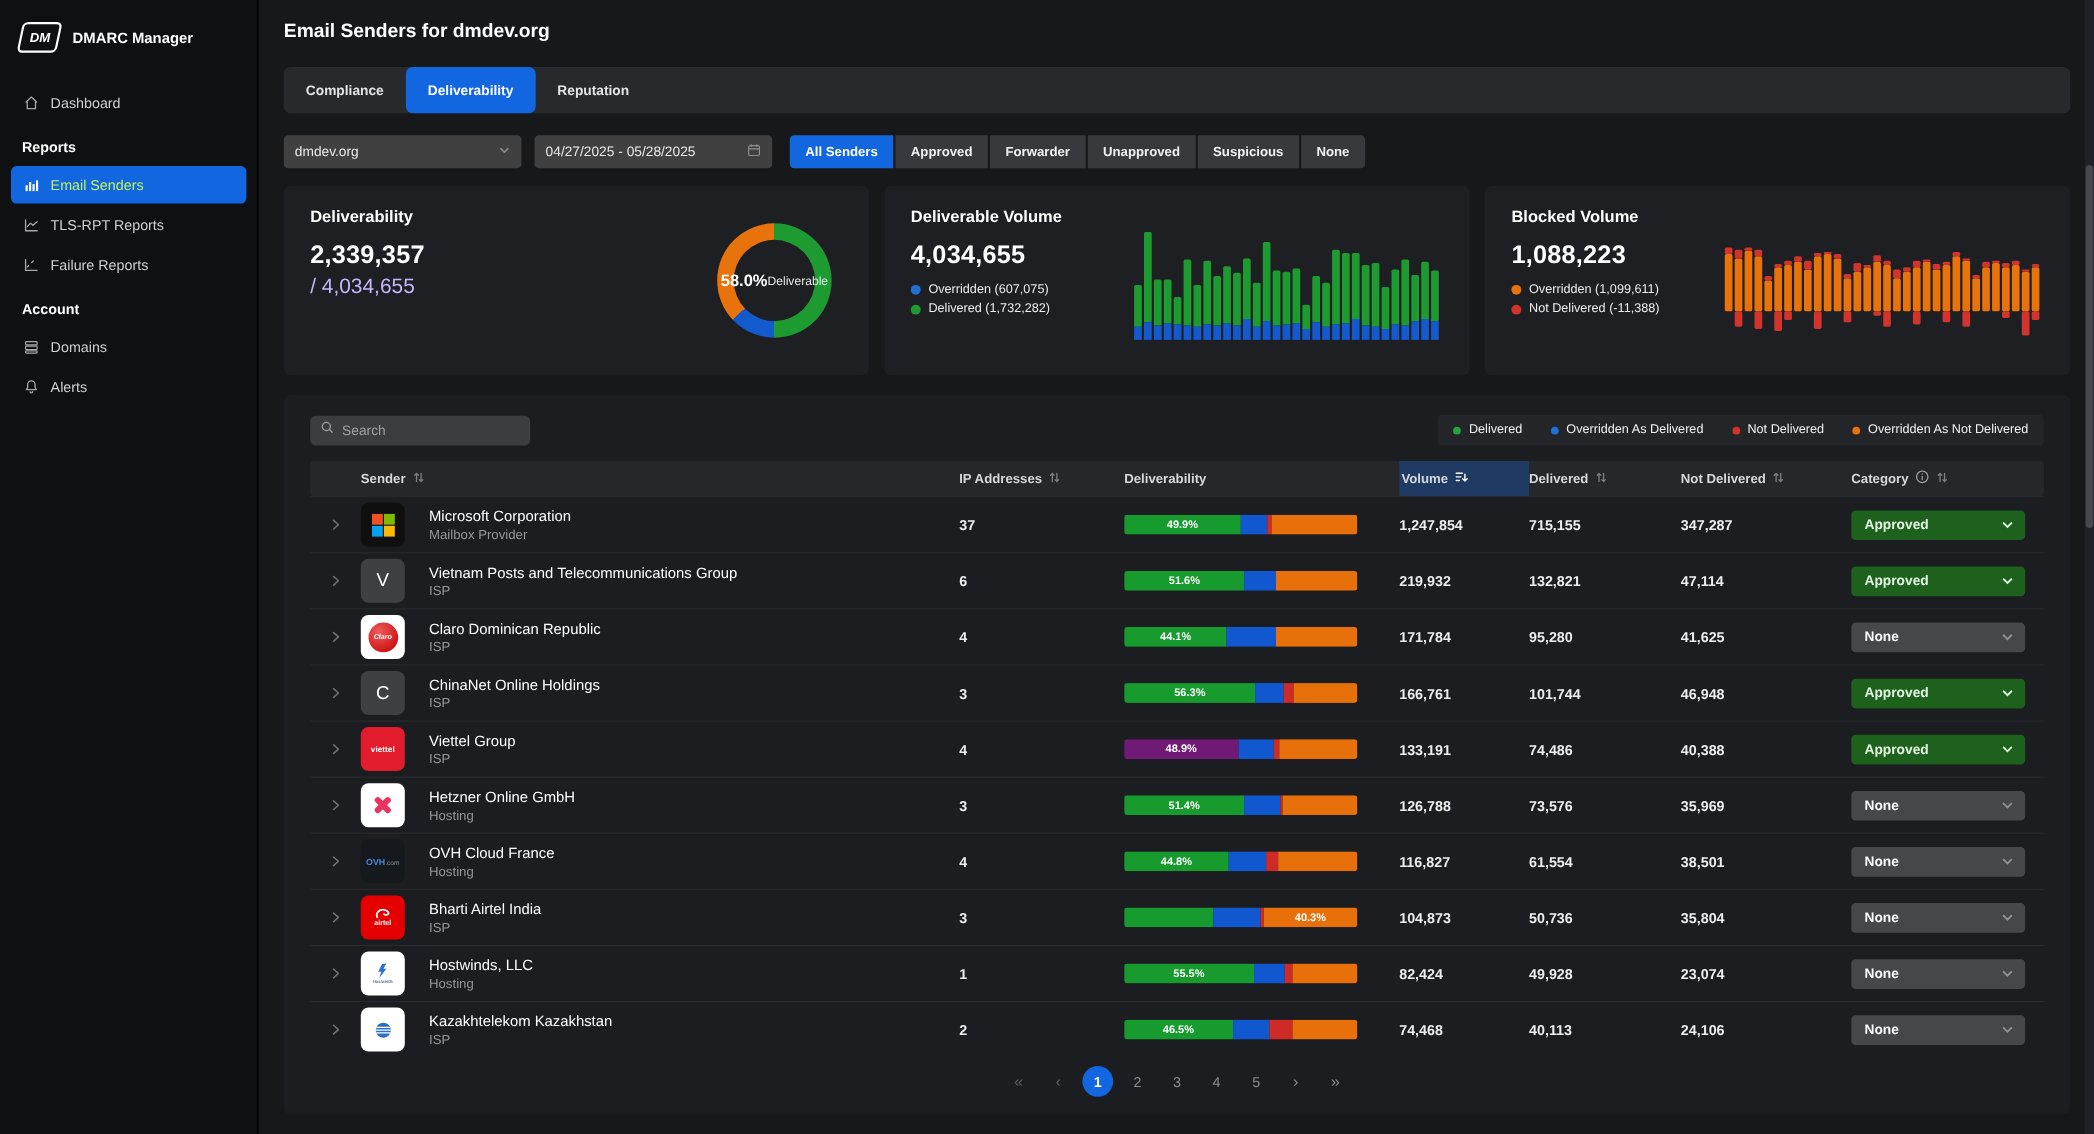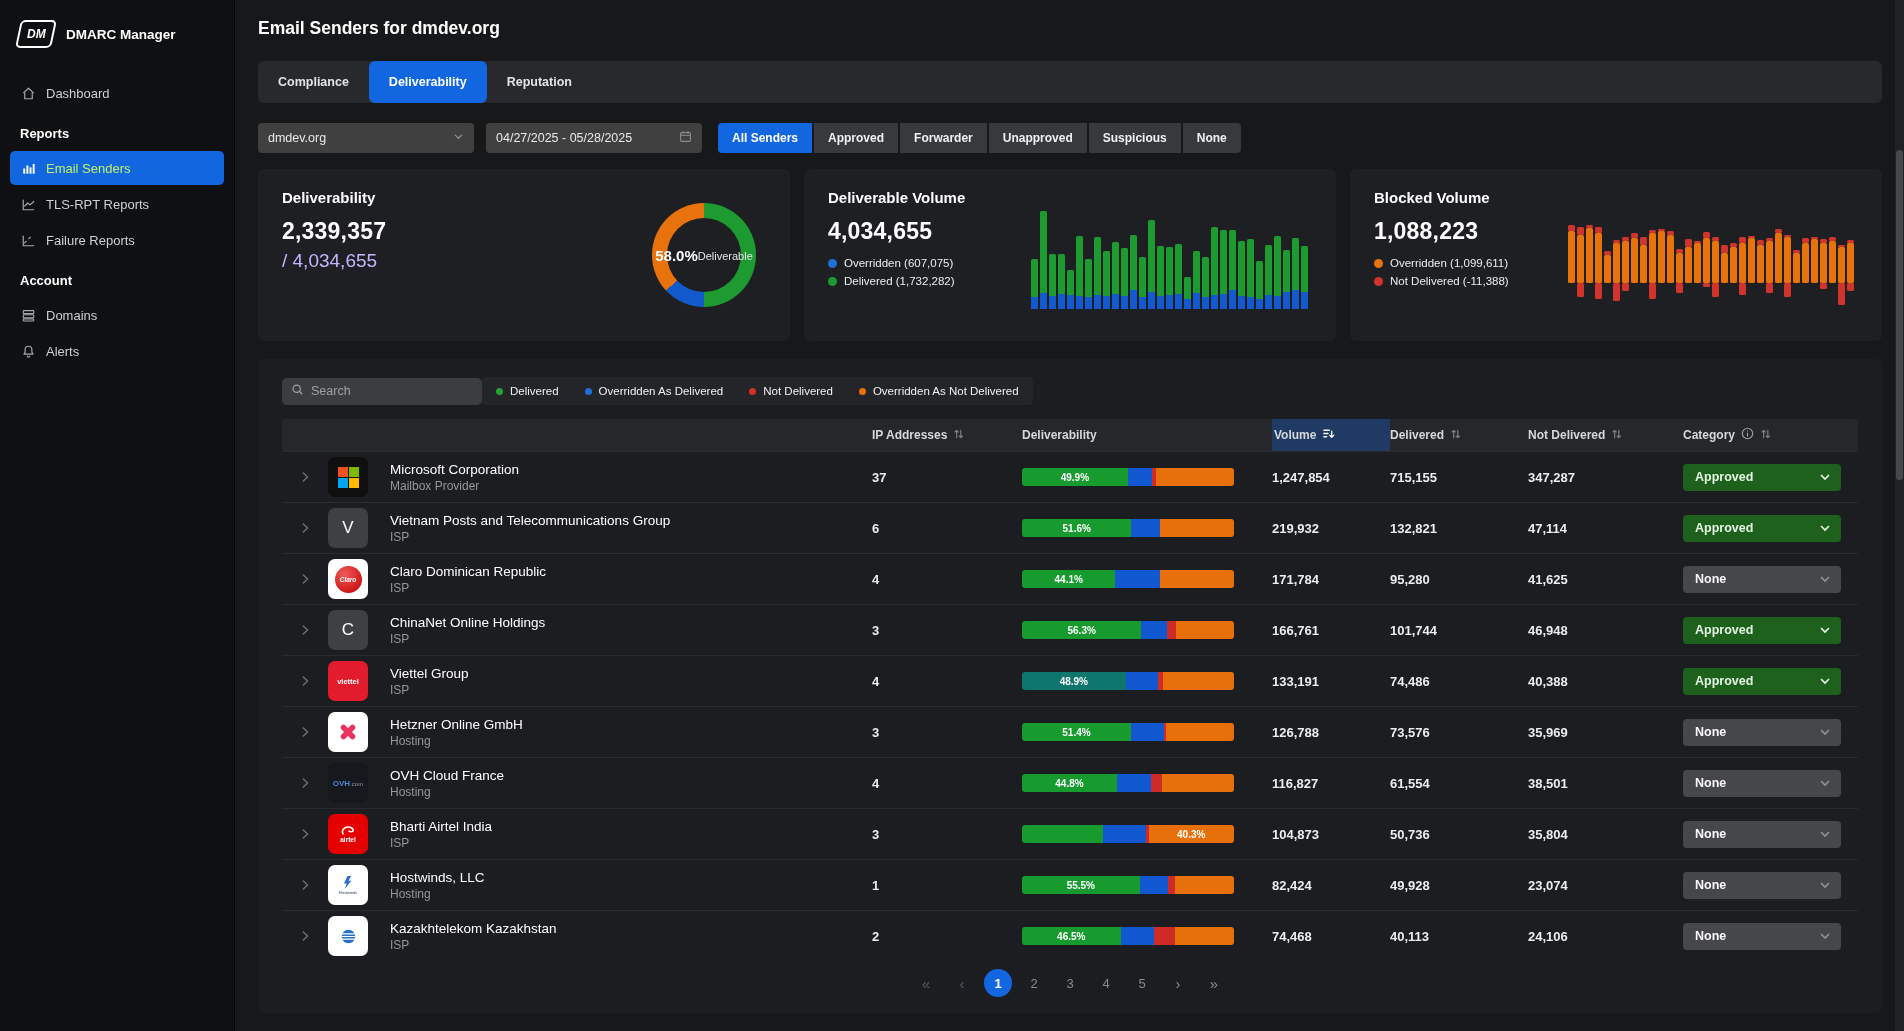--- a/index.html
+++ b/index.html
@@ -62,21 +62,21 @@
 
   .vchart { display:flex; align-items:flex-end; gap:2px; height:108px; align-self:center; margin-right:4px; }
   .vbar { width:7px; display:flex; flex-direction:column; justify-content:flex-end; }
   .vbar > div { width:100%; }
   .bchart { position:relative; height:104px; align-self:center; margin-right:4px; display:flex; gap:2px; }
   .bbar { position:relative; width:7px; height:100%; }
   .bbar > div { position:absolute; left:0; width:100%; border-radius:1.5px; }
 
   
   .table-card { margin-top:18px; background:#1c1d20; border-radius:6px; padding:18px 24px 10px 24px; }
-  .table-toolbar { display:flex; align-items:center; margin-bottom:14px; }
+  .table-toolbar { display:flex; align-items:center; justify-content:space-between; margin-bottom:14px; }
   .search-box { width:200px; height:27px; background:#3c3d41; border-radius:5px; display:flex;
     align-items:center; gap:7px; padding:0 9px; }
   .search-box input { flex:1; background:transparent; border:none; outline:none; color:#e8e9ea;
     font-size:12.5px; font-family:inherit; }
   .search-box input::placeholder { color:#9fa0a4; }
   .tbl-legend { display:flex; gap:26px; background:#242529; border-radius:4px; padding:8px 14px; }
   .tl-item { display:flex; align-items:center; gap:7px; font-size:11.5px; color:#f0f1f3; cursor:pointer; }
   .tl-dot { width:7px; height:7px; border-radius:50%; }
 
   .grid9 { display:grid; grid-template-columns:46px 62px minmax(0,1fr) 150px 250px 118px 138px 155px 175px;
@@ -561,20 +561,27 @@
             <span>Not Delivered</span>
           </div>
           <div class="tl-item">
             <span class="tl-dot" style="background:#e8710a"></span>
             <span>Overridden As Not Delivered</span>
           </div>
         </div>
     </div>
 
     <div class="grid9 thead" id="thead">
+        <div class="th" style="grid-column:2 / 4">
+          <span>Sender</span>
+          <span><svg width="11" height="12" viewBox="0 0 12 12" fill="none" stroke="#7e7f83" stroke-width="1.3" stroke-linecap="round">
+              <path d="M4 10V2M4 2 2.2 3.8M4 2l1.8 1.8"></path>
+              <path d="M8.5 2v8m0 0 1.8-1.8M8.5 10 6.7 8.2"></path>
+            </svg></span>
+        </div>
         <div class="th" style="grid-column:4">
           <span>IP Addresses</span>
           <span><svg width="11" height="12" viewBox="0 0 12 12" fill="none" stroke="#7e7f83" stroke-width="1.3" stroke-linecap="round">
               <path d="M4 10V2M4 2 2.2 3.8M4 2l1.8 1.8"></path>
               <path d="M8.5 2v8m0 0 1.8-1.8M8.5 10 6.7 8.2"></path>
             </svg></span>
         </div>
         <div class="th" style="grid-column:5">
           <span>Deliverability</span>
         </div>
@@ -780,21 +787,21 @@
           <div>
             <span class="tile" style="background:#e21b2d;color:#fff;font-size:7.5px;font-weight:700">viettel</span>
           </div>
           <div>
             <div class="sender-name">Viettel Group</div>
             <div class="sender-type">ISP</div>
           </div>
           <div class="num">4</div>
           <div>
             <div class="dbar">
-              <div class="dseg" style="width:48.9%;background:#0f766e">
+              <div class="dseg" style="width:48.9%;background:#701a75">
                 <span class="dlabel">48.9%</span>
               </div>
               <div class="dseg" style="width:15.4%;background:#1158d0"></div>
               <div class="dseg" style="width:2.2%;background:#cf2b26"></div>
               <div class="dseg" style="width:33.5%;background:#e8700a"></div>
             </div>
           </div>
           <div class="num">133,191</div>
           <div class="num">74,486</div>
           <div class="num">40,388</div>

